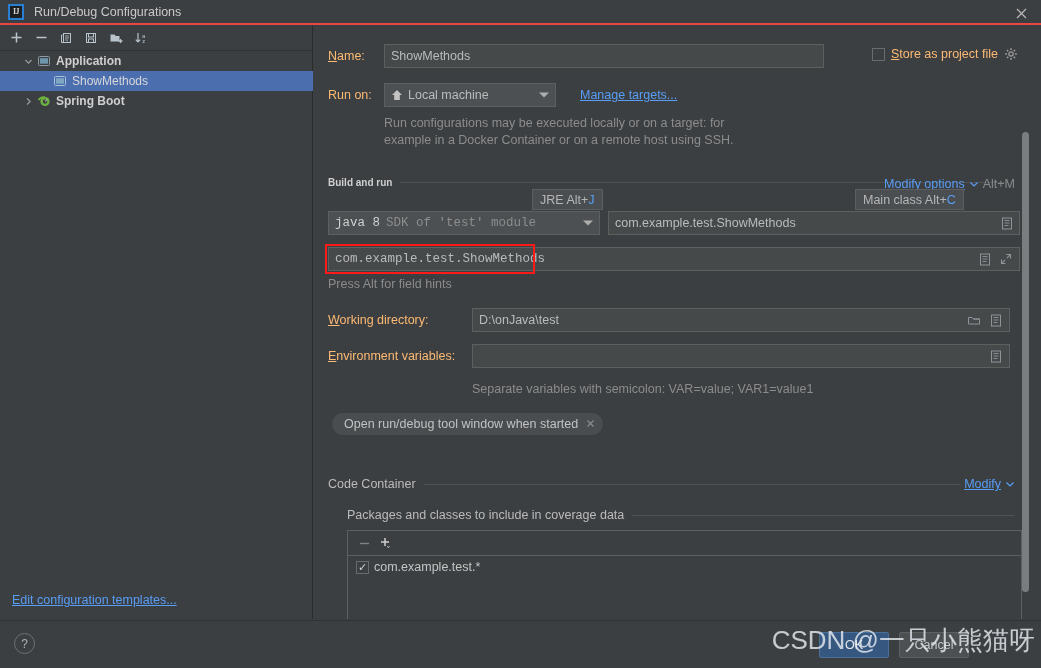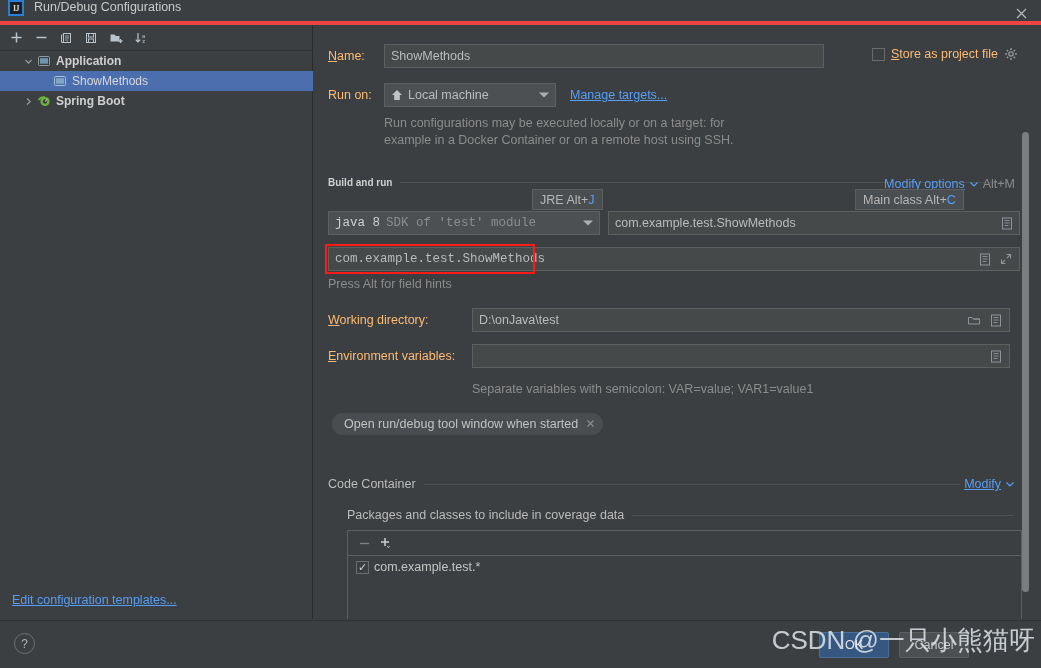--- a/index.html
+++ b/index.html
@@ -14,22 +14,22 @@
     width: 1041px; height: 668px;
     background: #3c3f41;
     color: #bbbbbb;
     font-size: 12.5px;
   }
 
   
   .titlebar {
     position: absolute; left: 0; top: 0; width: 1041px; height: 25px;
     background: #3c3f41;
-    display: flex; align-items: flex-start;
-    border-bottom: 4px solid #ef4444;
+    display: flex; align-items: center;
+    border-bottom: 2px solid #ef4444;
   }
   .ij-logo {
     width: 16px; height: 16px; margin-left: 8px; margin-right: 10px;
     border: 2px solid #2a7fd4; background: #1e1f22;
     display: flex; align-items: center; justify-content: center;
     font-size: 8px; font-weight: bold; color: #d6d6d6;
     font-family: "Liberation Serif", serif;
     letter-spacing: -0.5px;
   }
   .title-text { font-size: 12.5px; color: #c9c9c9; }
@@ -338,21 +338,21 @@
       <span class="lbl" style="width:56px;">Run on:</span>
       <div class="combo" style="width:172px;">
         <span class="fieldicon" style="margin-right:5px;">
           <svg width="12" height="12" viewBox="0 0 12 12">
               <path d="M6 1 L11 6 H8.8 V11 H3.2 V6 H1 Z" fill="#c3c3c3"></path>
             </svg>
         </span>
         <span>Local machine</span>
         <span class="caret"></span>
       </div>
-      <a class="link" style="margin-left:14px;text-decoration:underline;" href="#">Manage targets...</a>
+      <a class="link" style="margin-left:24px;text-decoration:underline;" href="#">Manage targets...</a>
     </div>
 
     <div style="position:absolute; left:70px; top:90px; line-height:17px;">
       <div class="muted">Run configurations may be executed locally or on a target: for</div>
       <div class="muted">example in a Docker Container or on a remote host using SSH.</div>
     </div>
 
     <div class="row" style="position:absolute; left:14px; top:152px; width:688px;">
       <span class="section-title">Build and run</span>
       <span class="section-line"></span>

